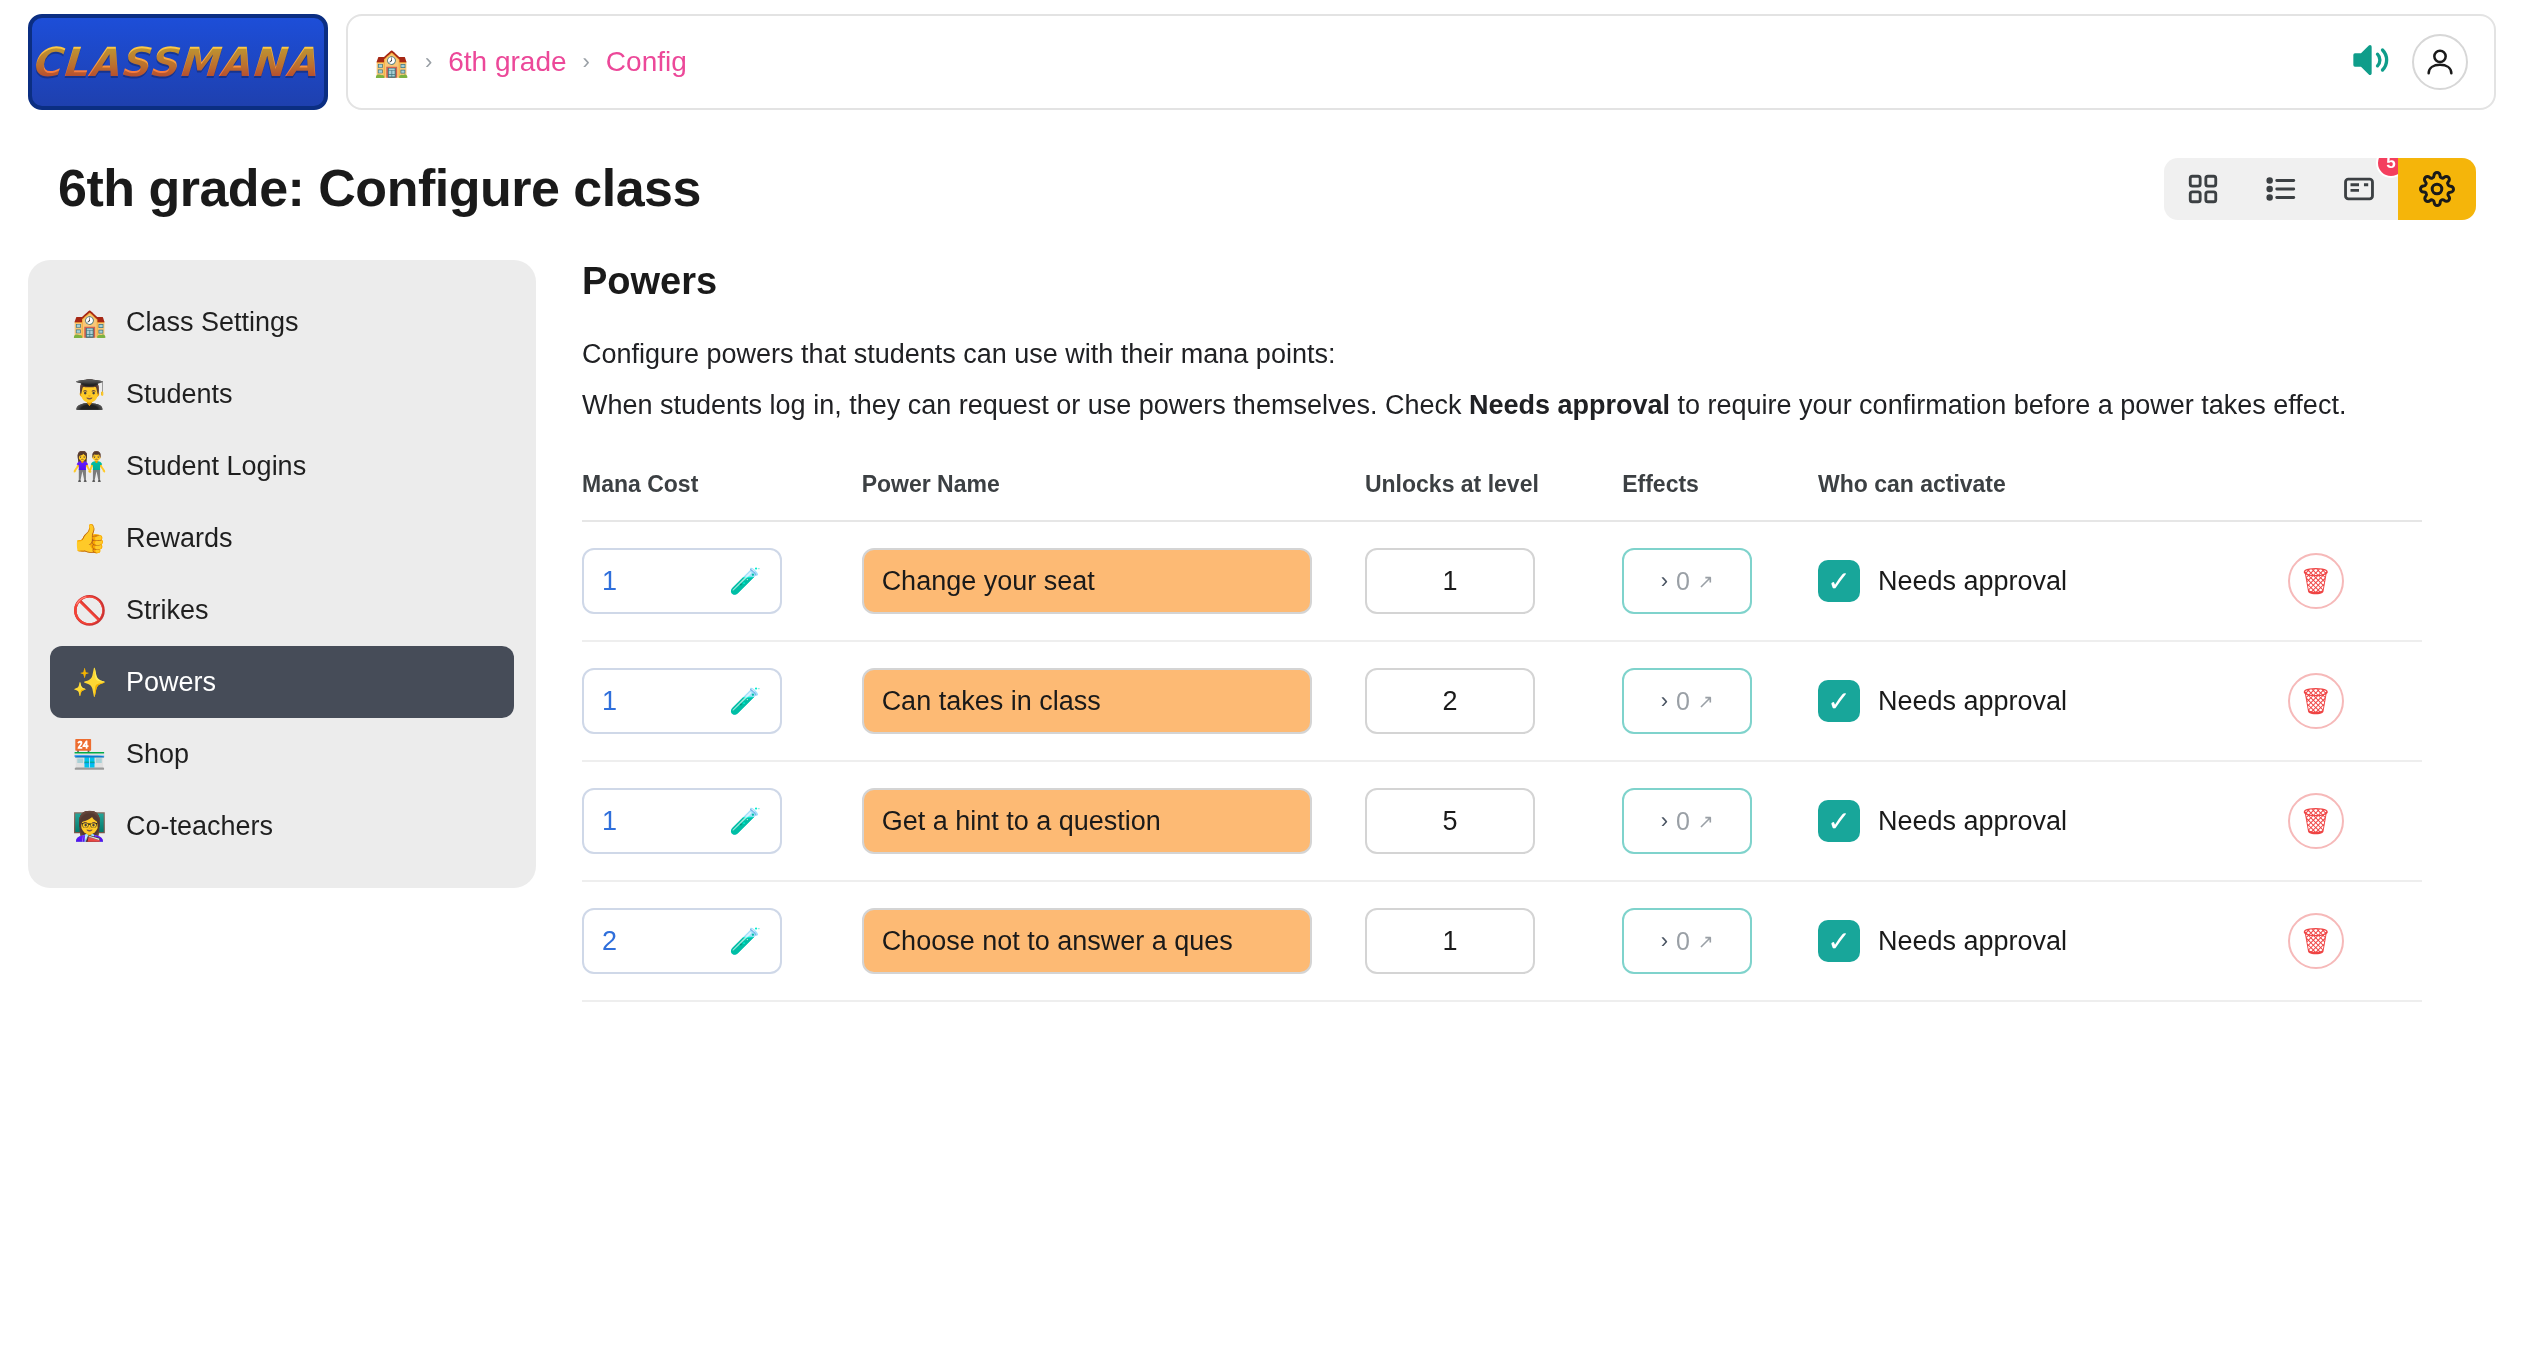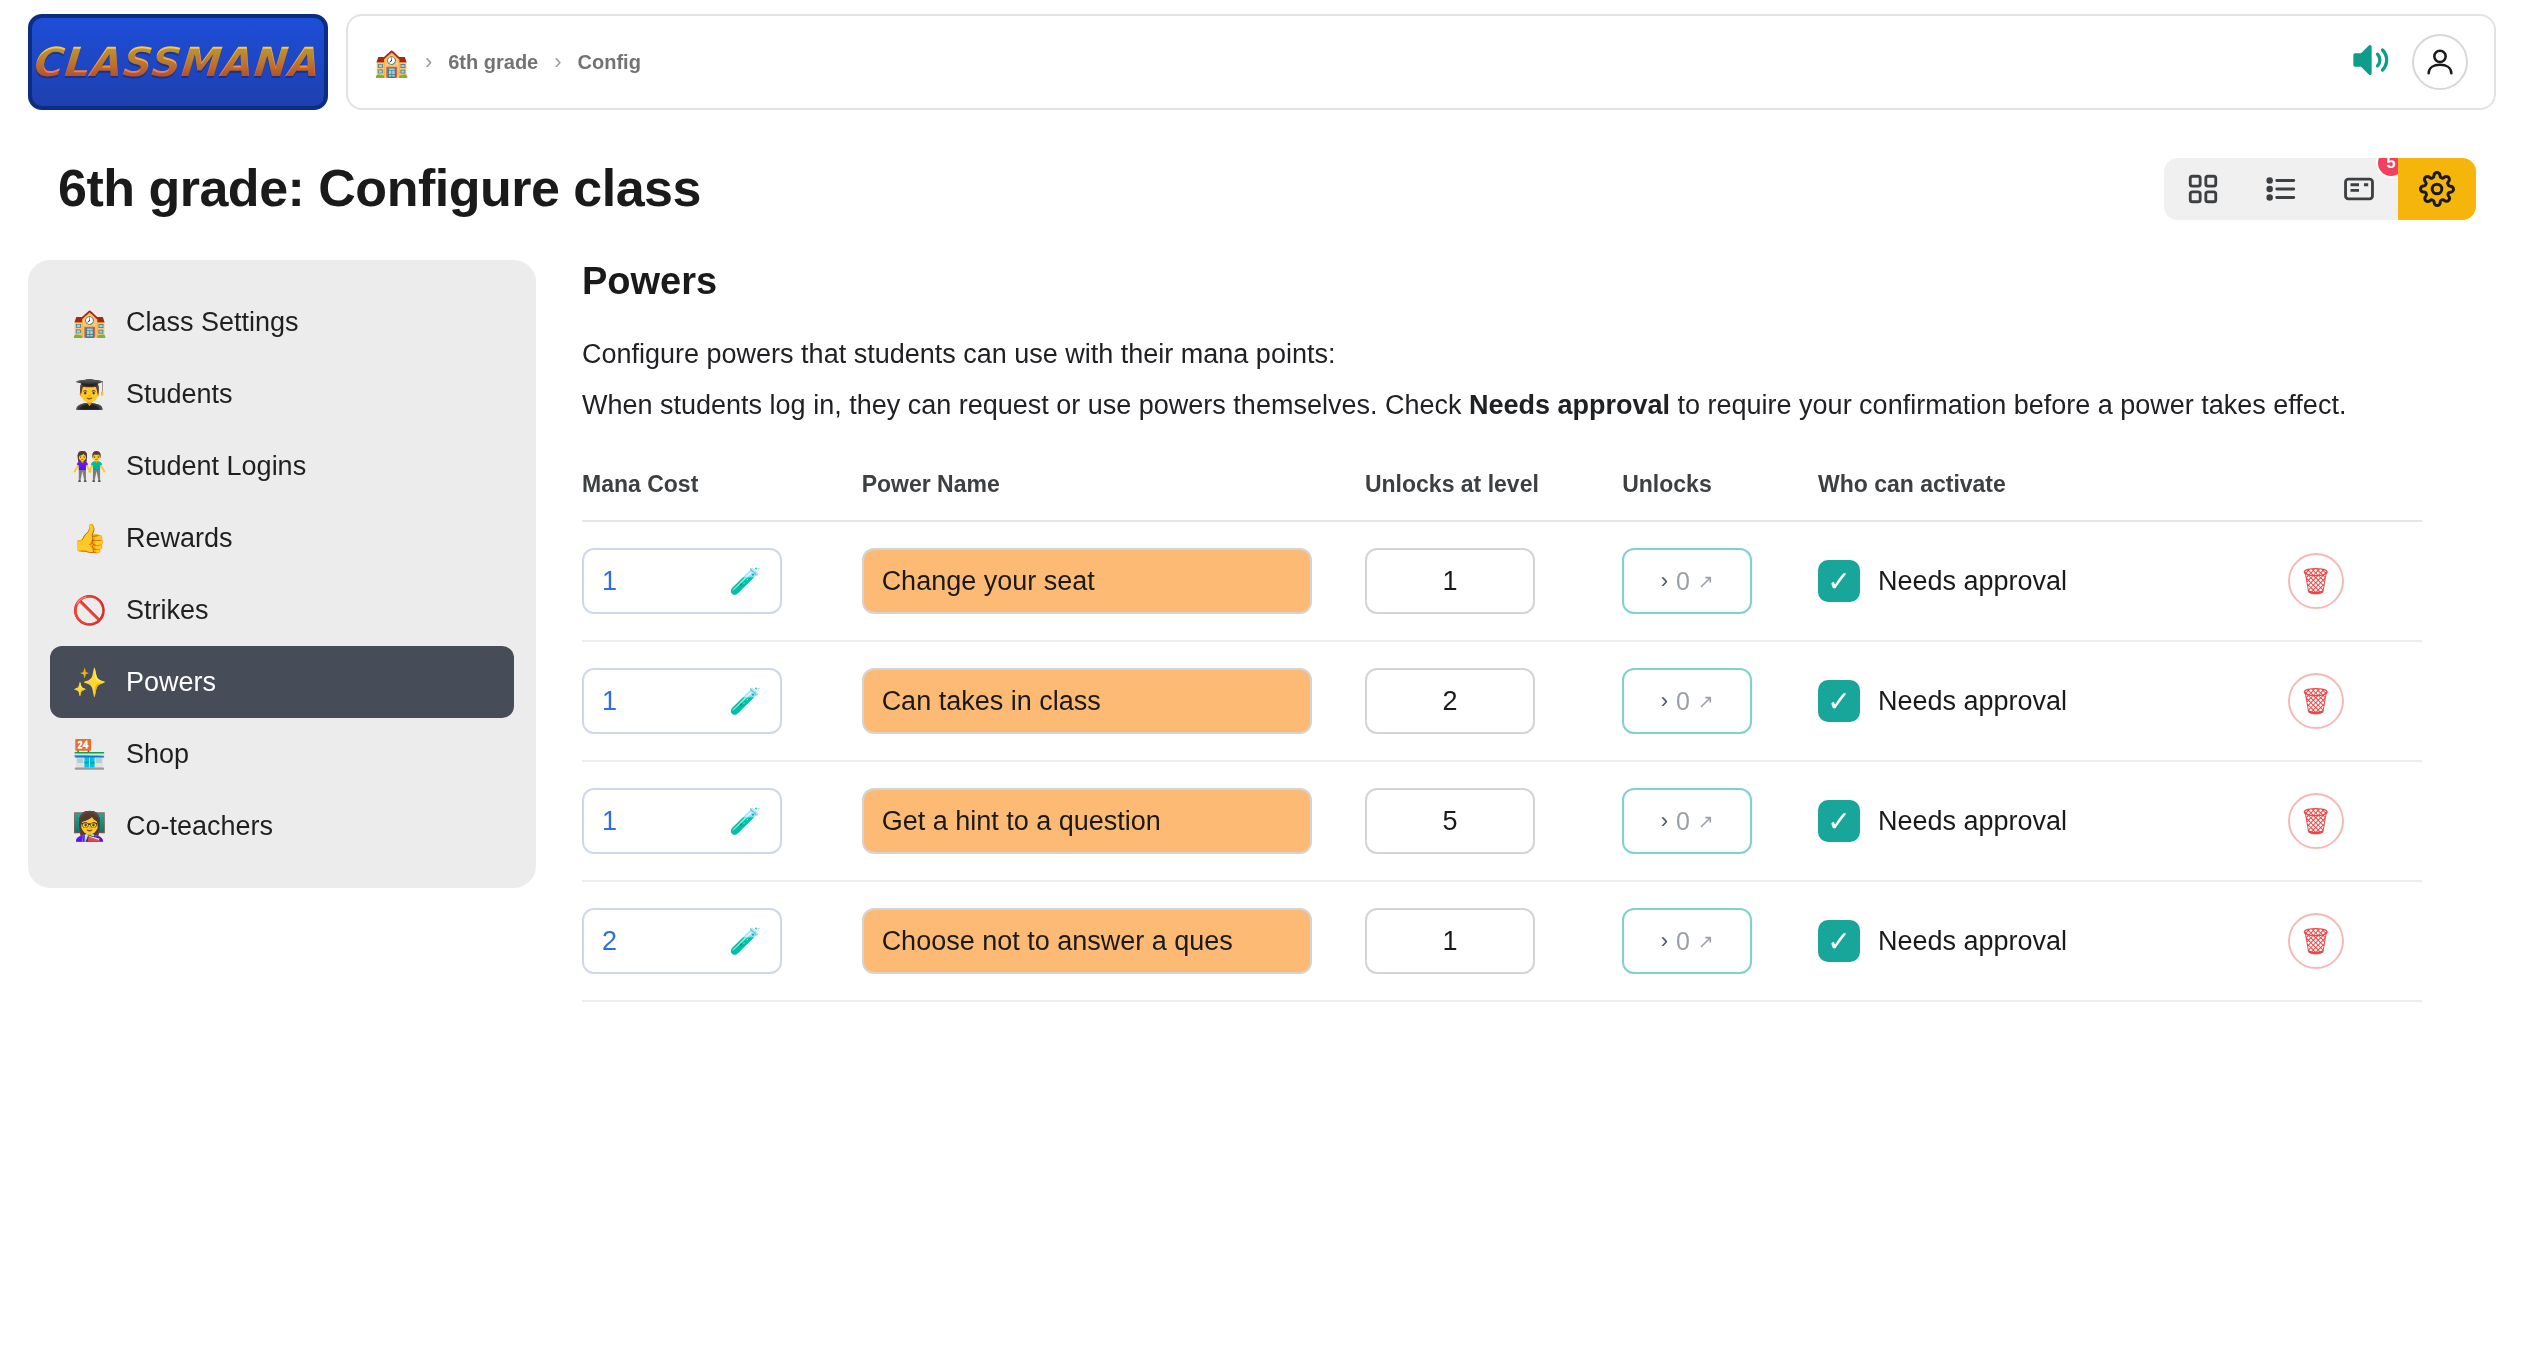--- a/index.html
+++ b/index.html
@@ -50,23 +50,23 @@
     height: 96px;
     border: 2px solid #e3e3e3;
     border-radius: 16px;
     background: #fff;
     display: flex;
     align-items: center;
     padding: 0 26px;
     gap: 16px;
   }
   .crumb {
-    font-size: 20px;
-    font-weight: 700;
-    color: #737373;
+    font-size: 28px;
+    font-weight: 400;
+    color: #ec4899;
   }
   .crumb.link { cursor: pointer; }
   .crumb-sep { color: #9aa0a6; font-size: 22px; }
   .home-icon { font-size: 28px; }
   .topbar-right {
     margin-left: auto;
     display: flex;
     align-items: center;
     gap: 22px;
   }
@@ -390,21 +390,21 @@
     <p class="note">
       <span>When students log in, they can request or use powers themselves. Check </span><b>Needs approval</b><span> to require your confirmation before a power takes effect.</span>
     </p>
 
     <table class="powers">
       <thead>
         <tr>
           <th class="col-mana">Mana Cost</th>
           <th class="col-name">Power Name</th>
           <th class="col-level">Unlocks at level</th>
-          <th class="col-effects">Unlocks</th>
+          <th class="col-effects">Effects</th>
           <th class="col-who">Who can activate</th>
           <th class="col-del"></th>
         </tr>
       </thead>
       <tbody>
 
         <tr>
           <td>
             <div class="mana-input">
               <span class="mana-num">1</span>

